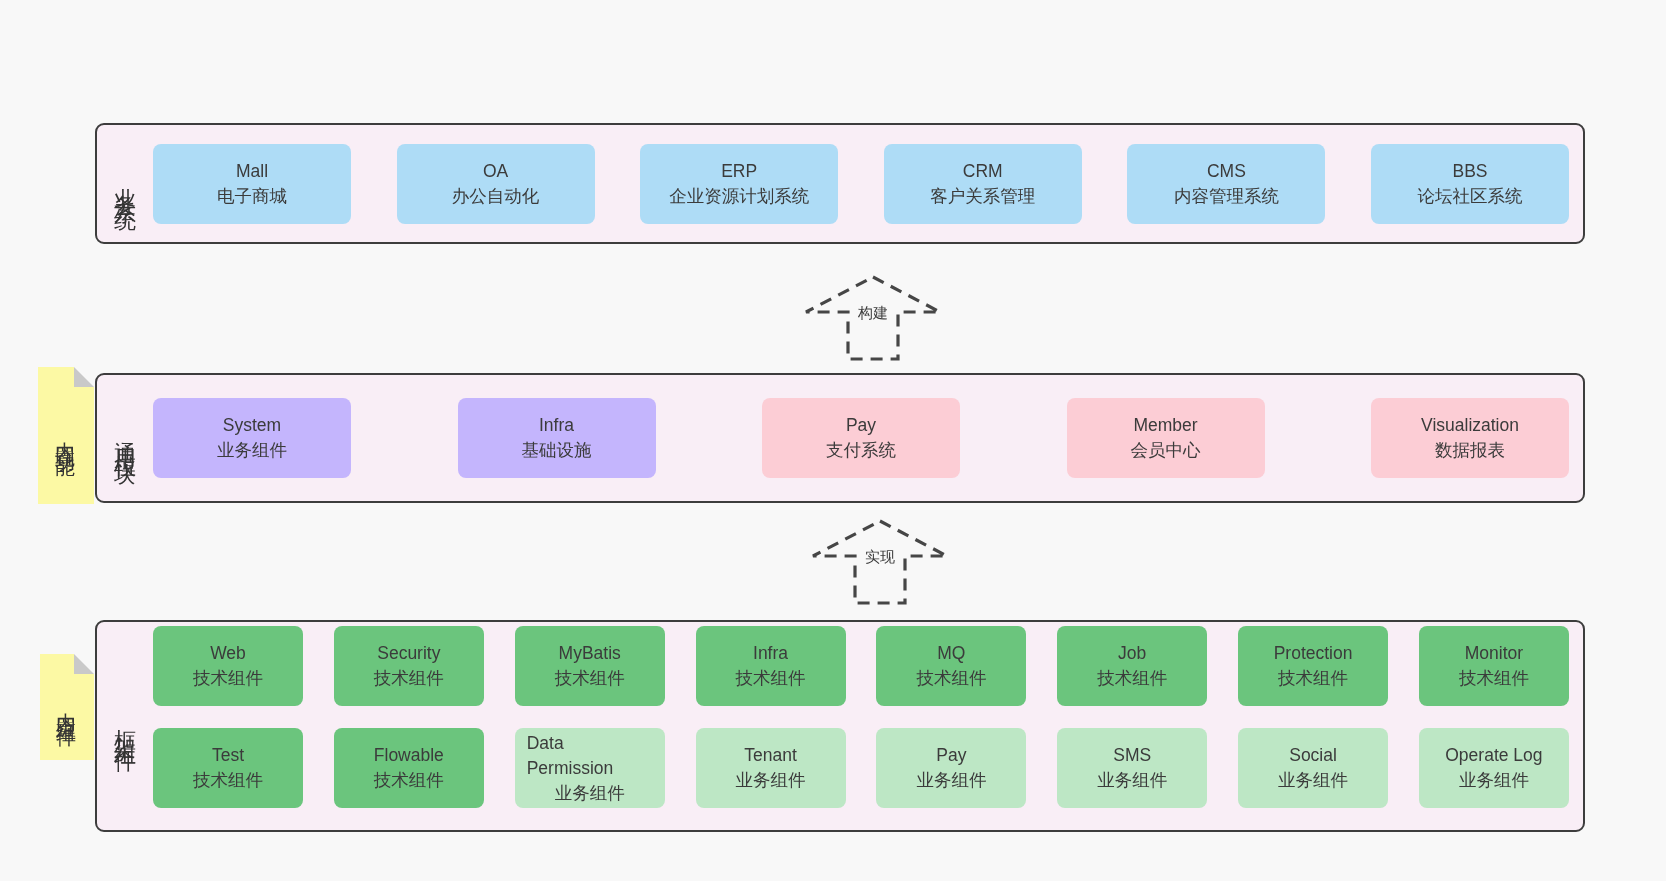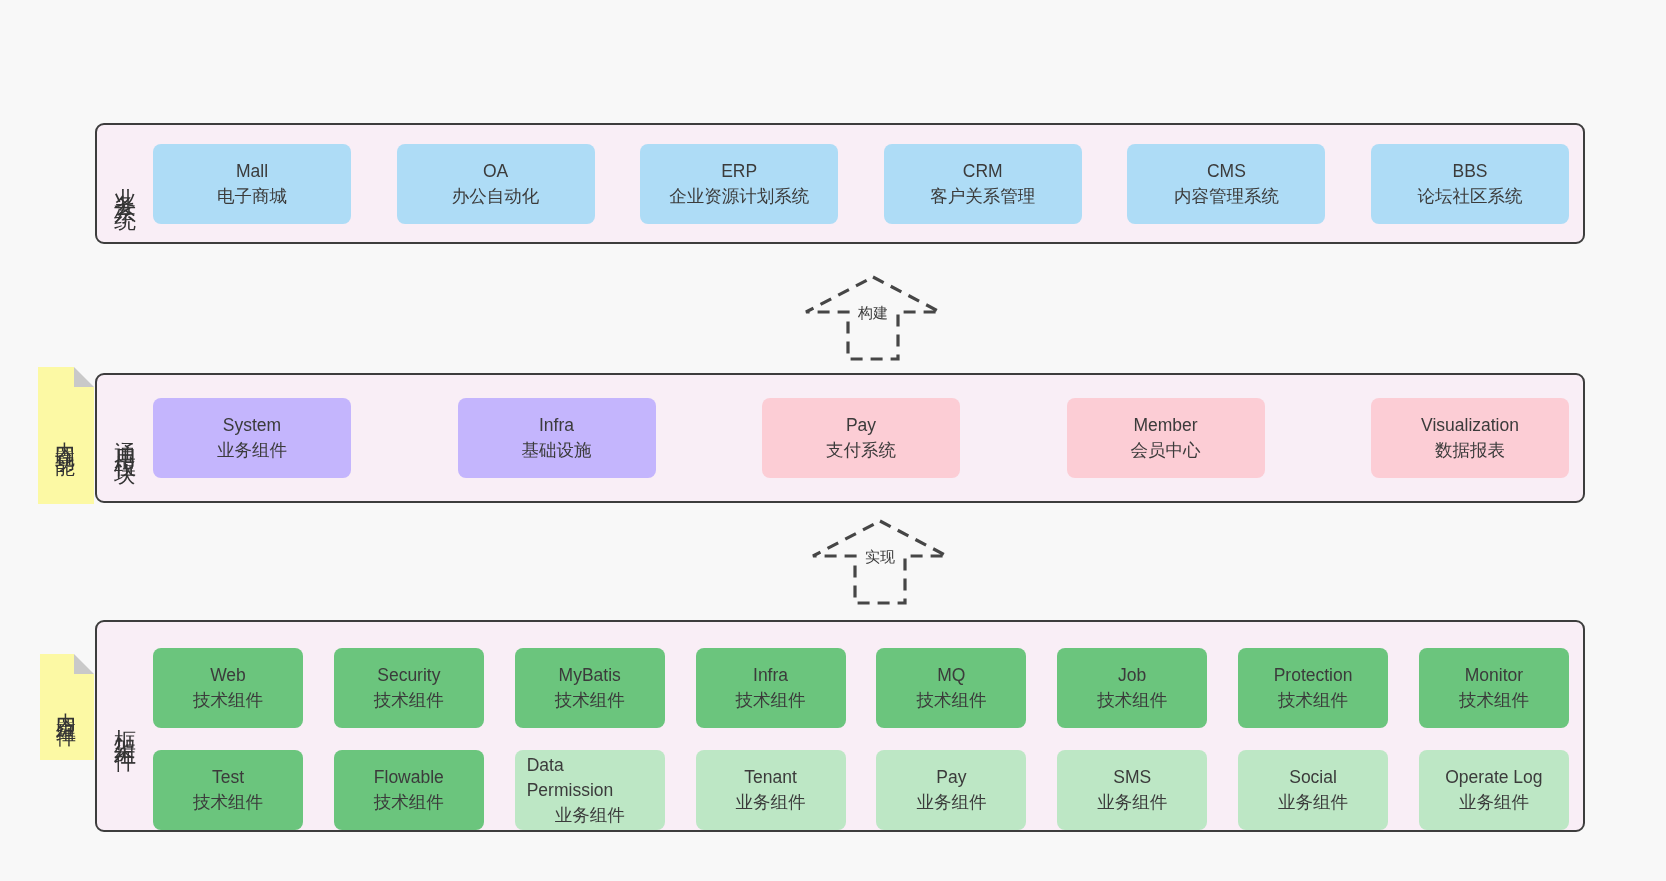--- a/index.html
+++ b/index.html
@@ -10,21 +10,21 @@
         border:2.5px solid #3d3d3d;border-radius:9px;display:flex;box-sizing:border-box;}
   .band1{top:123px;height:121px;}
   .band2{top:373px;height:130px;}
   .band3{top:620px;height:212px;}
 
   .b-label{width:56px;display:flex;align-items:center;justify-content:center;
            writing-mode:vertical-rl;text-orientation:upright;letter-spacing:7px;
            font-size:22px;color:#333;}
   .content{flex:1;display:flex;flex-direction:column;justify-content:center;}
   .boxrow{display:flex;justify-content:space-between;align-items:center;padding:0 14px 0 0;}
-  .band3 .content{justify-content:flex-start;padding-top:26px;gap:22px;}
+  .band3 .content{justify-content:flex-start;padding-top:4px;gap:22px;}
 
   .box{display:flex;flex-direction:column;align-items:center;justify-content:center;
        border-radius:8px;height:80px;text-align:left;color:#3b3b3b;
        font-size:17.5px;line-height:25px;}
   .band1 .box,.band2 .box{width:198px;}
   .band3 .box{width:150px;}
   .band3 .box .name{max-width:126px;}
   .blue{background:#aedcf6;}
   .red{background:#c4b5fd;}
   .pink{background:#fccdd5;}

